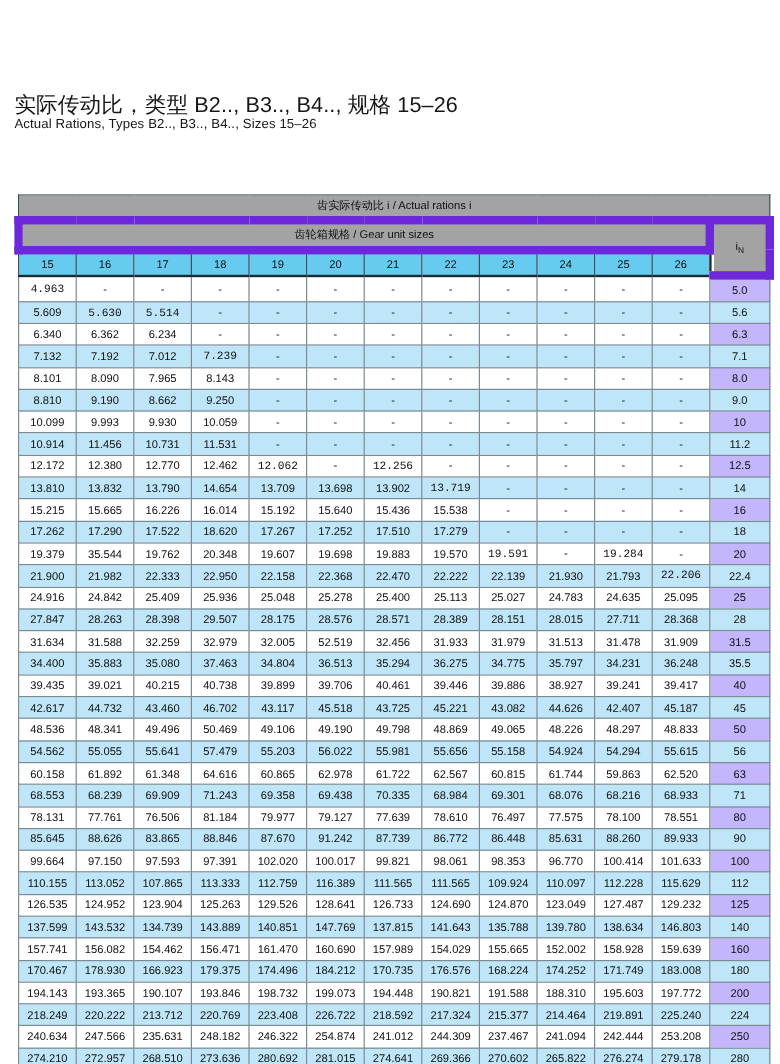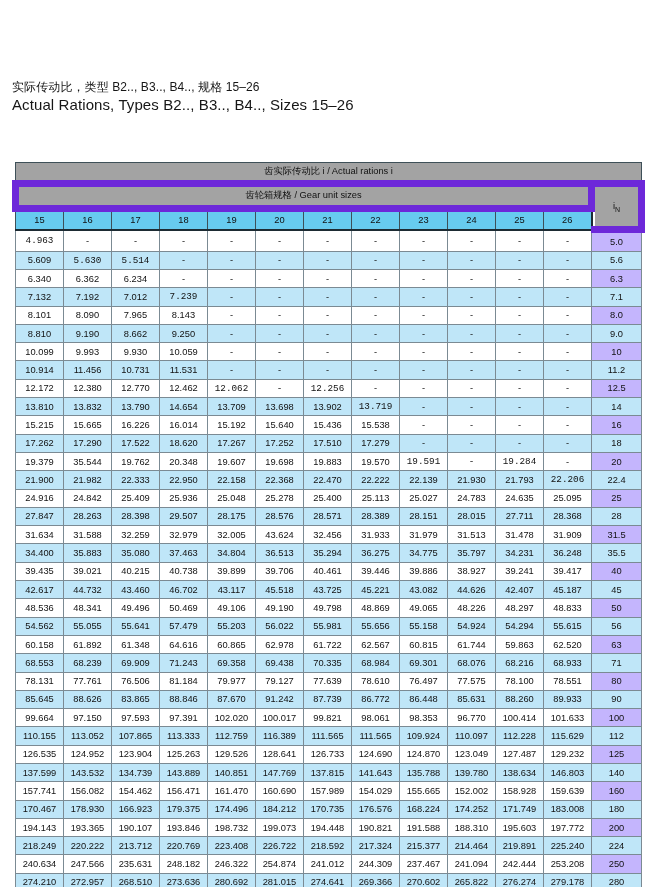--- a/index.html
+++ b/index.html
@@ -10,26 +10,26 @@
     color:#101010;
     position:relative;
     overflow:hidden;
   }
   .title-block{
     position:absolute;
     left:12px; top:79px;
     line-height:17px;
   }
   .title-line{
-    font-size:15px;
+    font-size:11px;
     color:#161616;
     white-space:nowrap;
     letter-spacing:0.1px;
   }
-  .title-line.cn{ font-size:12px; }
+  .title-line.cn{ font-size:18px; }
 
   .table-wrap{
     position:absolute;
     left:12px; top:162px;
     width:626px;
   }
   table.ratios{
     border-collapse:collapse;
     width:626px;
     table-layout:fixed;
@@ -402,21 +402,21 @@
           <td>27.711</td>
           <td class="tb-right">28.368</td>
           <td class="nom in-col">28</td>
         </tr>
         <tr class="odd">
           <td>31.634</td>
           <td>31.588</td>
           <td>32.259</td>
           <td>32.979</td>
           <td>32.005</td>
-          <td>43.624</td>
+          <td>52.519</td>
           <td>32.456</td>
           <td>31.933</td>
           <td>31.979</td>
           <td>31.513</td>
           <td>31.478</td>
           <td class="tb-right">31.909</td>
           <td class="nom in-col">31.5</td>
         </tr>
         <tr class="even">
           <td>34.400</td>

